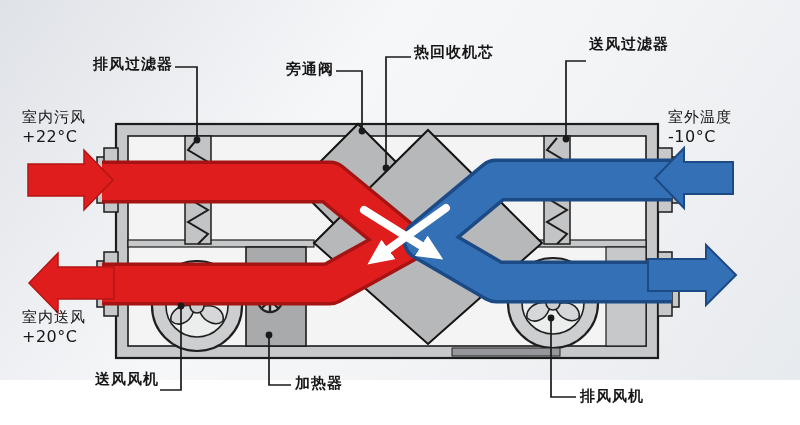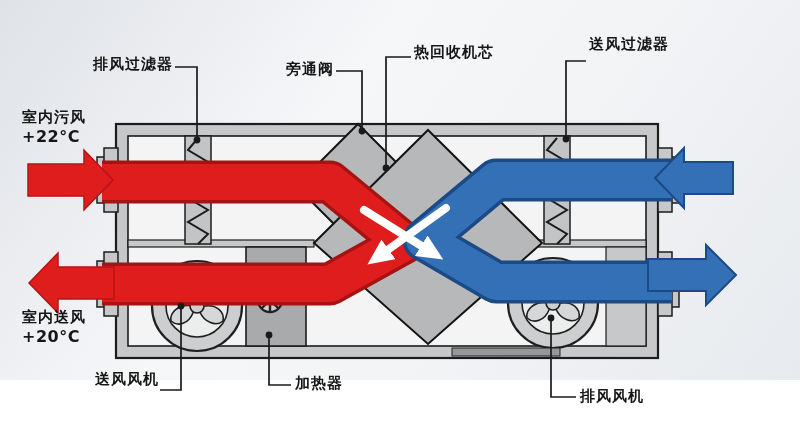--- a/index.html
+++ b/index.html
@@ -3,21 +3,21 @@
 <meta charset="utf-8">
 <style>
   html,body{margin:0;padding:0;}
   body{width:800px;height:425px;overflow:hidden;font-family:"DejaVu Sans",sans-serif;}
   .stage{position:relative;width:800px;height:380px;
          background:linear-gradient(125deg,#dfe2e7 0%,#f6f7f9 38%,#f3f4f6 60%,#e7eaee 100%);}
   svg{position:absolute;left:0;top:0;}
   .lbl{position:absolute;font-weight:700;font-size:15px;color:#161616;
        letter-spacing:1px;white-space:nowrap;line-height:1.1;}
   .temp{font-size:17px;letter-spacing:0.5px;}
-  .flow-label{position:absolute;white-space:nowrap;color:#161616;font-weight:700;}
+  .flow-label{position:absolute;white-space:nowrap;color:#161616;font-weight:400;}
   .flow-label .name{font-size:15px;letter-spacing:1px;}
   .flow-label .temp{font-size:16px;}
   
   .casing{fill:#c7c8ca;stroke:#1c1c1c;stroke-width:2.2;}
   .chamber{fill:#f4f4f5;stroke:#1c1c1c;stroke-width:1.6;}
   .flange{fill:#c7c8ca;stroke:#1c1c1c;stroke-width:1.5;}
   .divider{fill:#c7c8ca;stroke:#1c1c1c;stroke-width:1.2;}
   .filterBox{fill:#c3c4c6;stroke:#1c1c1c;stroke-width:1.5;}
   .zig{fill:none;stroke:#1c1c1c;stroke-width:2;stroke-linejoin:miter;}
   .diamond{fill:#b7b8ba;stroke:#141414;stroke-width:2;}
@@ -155,14 +155,18 @@
 <div class="lbl" style="left:580px;top:388px">排风风机</div>
 
 <div class="flow-label" style="left:22px;top:108px">
   <div class="name">室内污风</div>
   <div class="temp">+22°C</div>
 </div>
 <div class="flow-label" style="left:22px;top:308px">
   <div class="name">室内送风</div>
   <div class="temp">+20°C</div>
 </div>
+<div class="flow-label" style="left:668px;top:108px">
+  <div class="name">室外温度</div>
+  <div class="temp">-10°C</div>
+</div>
 
 </div>
 
 </body></html>

